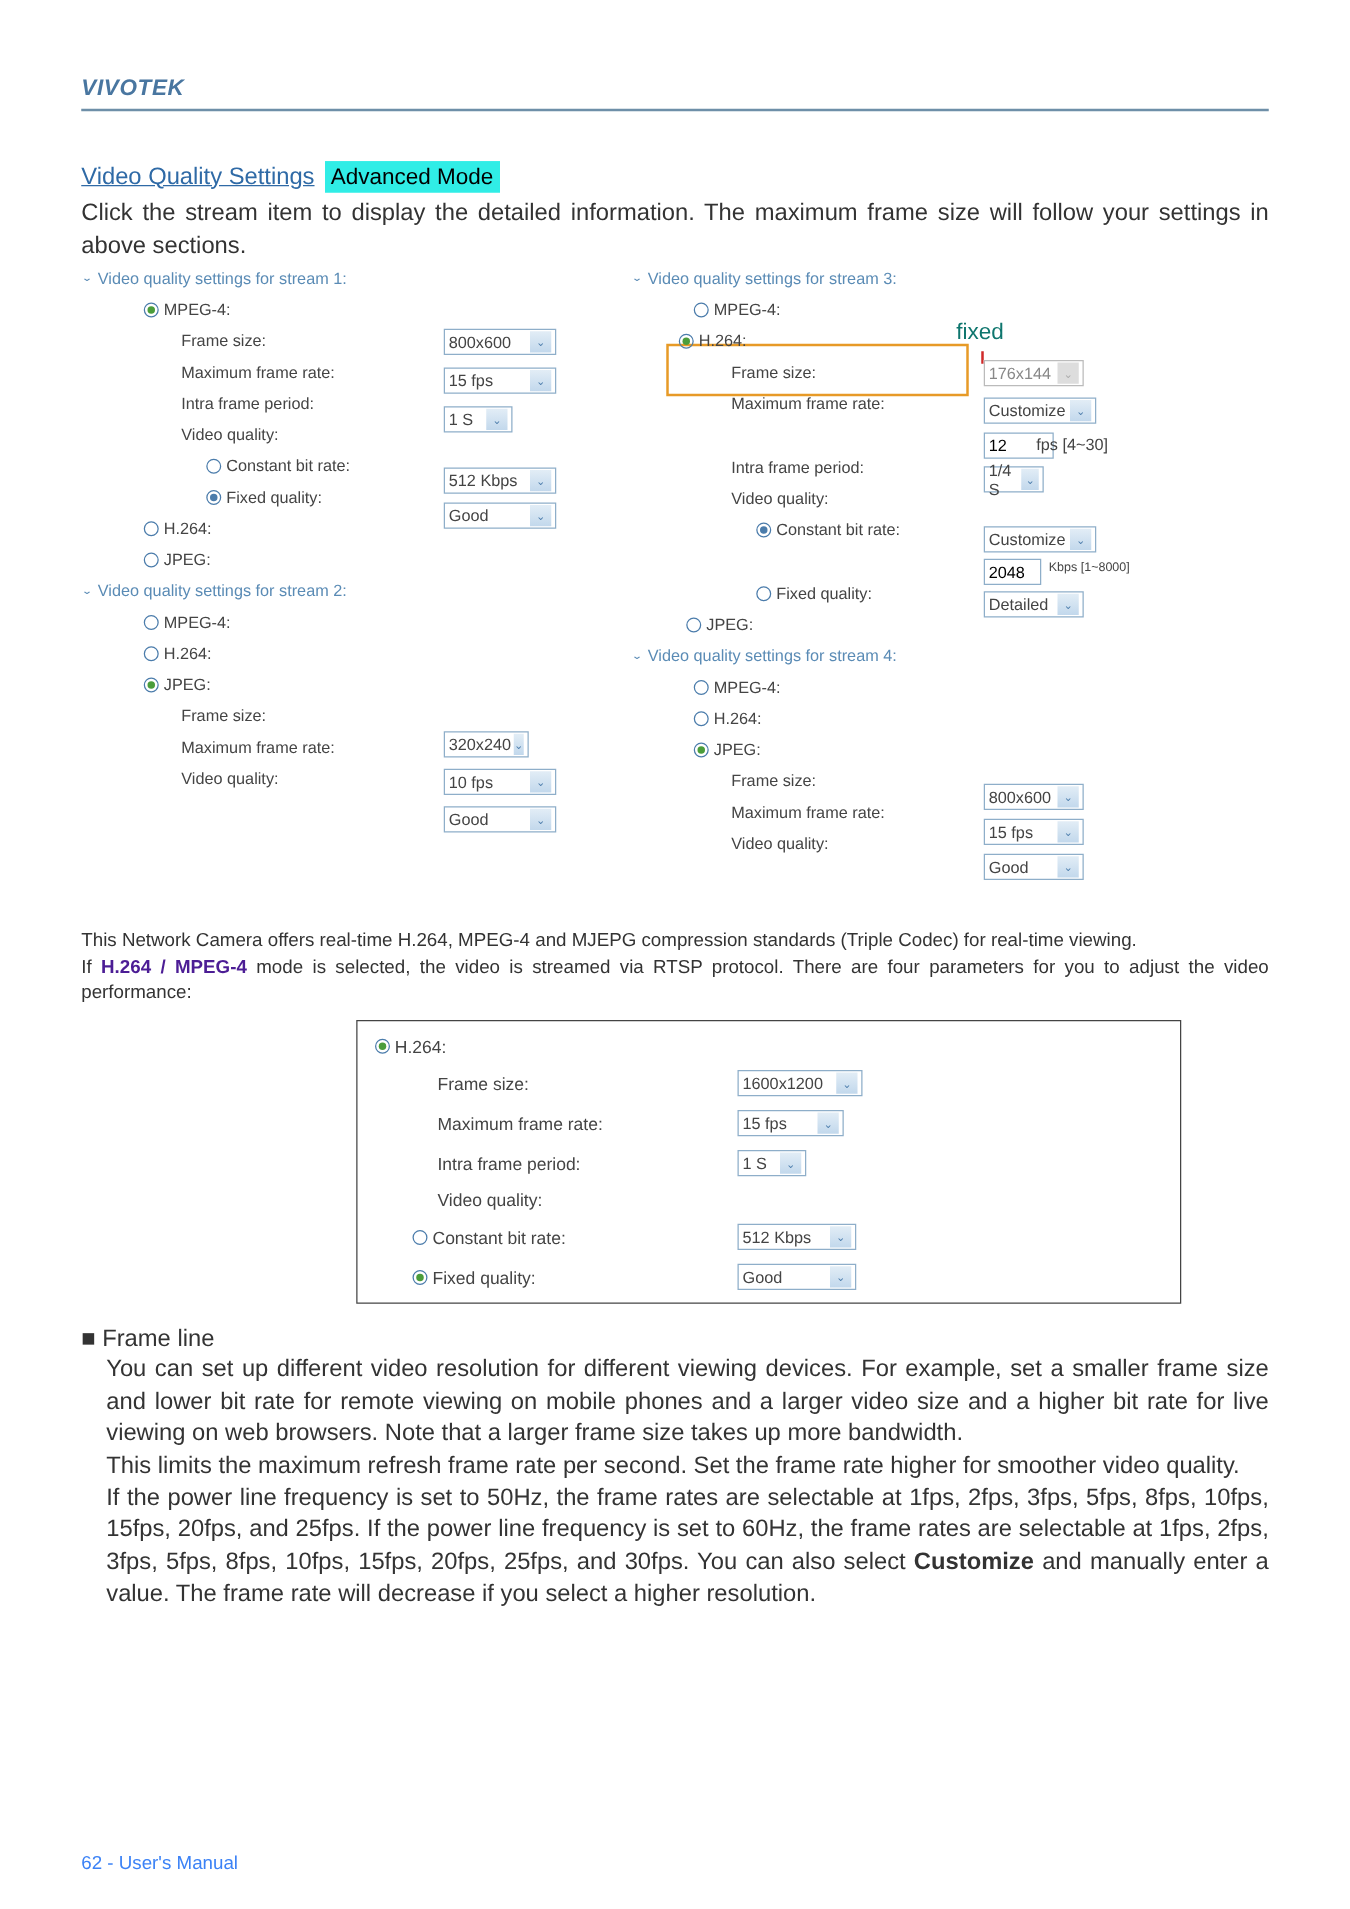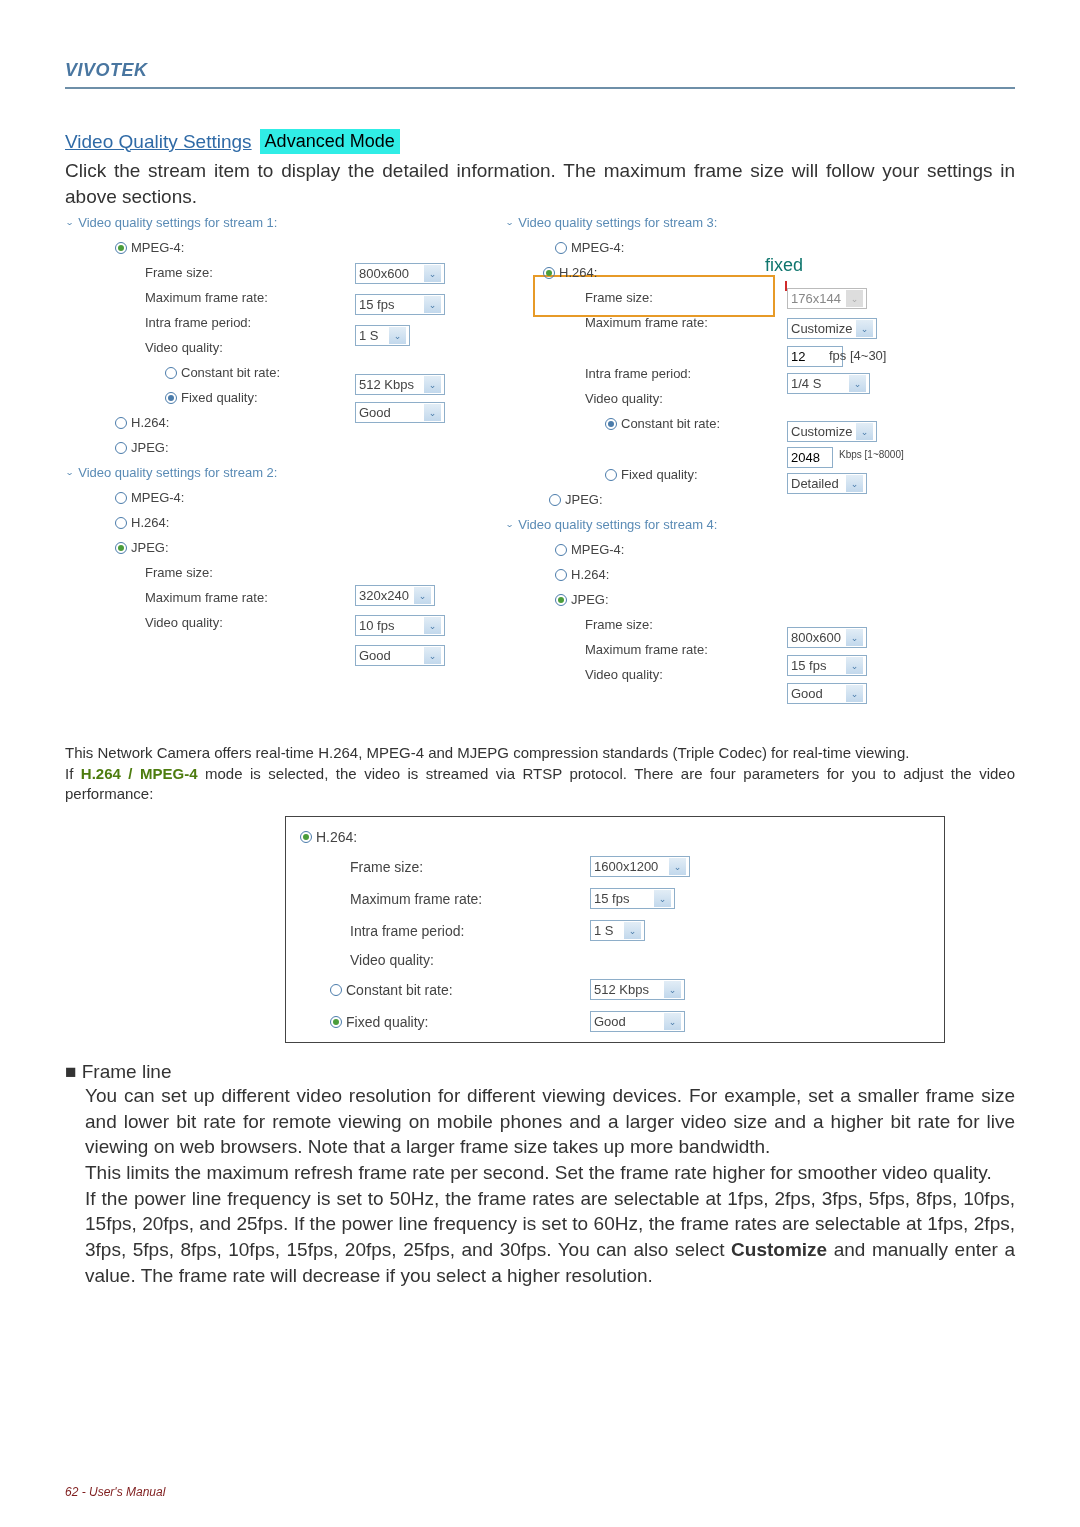--- a/index.html
+++ b/index.html
@@ -26,27 +26,27 @@
 .cbox { position: absolute; }
 select, .dropdown { height: 21px; font-size: 13px; border: 1px solid #8eaec9; background: #fff; box-sizing: border-box; padding: 1px 3px; }
 .dropdown { display: inline-flex; align-items: center; justify-content: space-between; }
 .dropdown-arrow { width: 17px; height: 17px; background: linear-gradient(#e2edf6, #c2d8ec); display: inline-flex; align-items: center; justify-content: center; font-size: 9px; color: #4b7cab; margin-left: 2px; }
 .dropdown-disabled { border: 1px solid #bbb; color: #888; }
 .textinput { height: 21px; border: 1px solid #8eaec9; font-size: 13px; padding: 1px 3px; box-sizing: border-box; }
 .callout-box { position: absolute; border: 2px solid #e79a27; }
 .callout-label { position: absolute; font-size: 18px; color: #0f766e; }
 .callout-line { position: absolute; background: #d02a2a; height: 2px; }
 .bodytext { font-size: 15px; line-height: 1.35; text-align: justify; margin-top: 18px; }
-.hl { color: #4d7c0f; font-weight: bold; }
+.hl { color: #4c1d95; font-weight: bold; }
 .inset-panel { border: 1px solid #444; width: 630px; margin: 12px auto 18px 220px; padding: 12px 14px 10px; font-size: 14px; color: #444; }
 .inset-row { display: flex; align-items: center; margin-bottom: 11px; }
 .inset-label { width: 240px; margin-left: 50px; }
 .bullet-title { font-size: 19px; margin-top: 14px; }
 .bullet-body { font-size: 19px; line-height: 1.35; text-align: justify; margin-left: 20px; }
-.footer { position: absolute; bottom: 28px; left: 65px; color: #7f1d1d; font-style: italic; font-size: 12px; }
+.footer { position: absolute; bottom: 28px; left: 65px; color: #3b82f6; font-size: 15px; }
 </style>
 </head>
 <body>
 
 <div class="page">
   <div class="header">
     <span class="brand">VIVOTEK</span>
   </div>
 
   <div class="content">
@@ -151,21 +151,21 @@
         <div class="field-row">
             <span class="field-label">Frame size:</span>
           </div>
         <div class="field-row">
             <span class="field-label">Maximum frame rate:</span>
           </div>
         <div class="field-row">
             <span class="field-label">Video quality:</span>
           </div>
 
-        <div class="cbox dropdown" style="left:290px;top:370px;width:80px;">
+        <div class="cbox dropdown" style="left:290px;top:370px;width:68px;">
             <span>320x240</span>
             <span class="dropdown-arrow">⌄</span>
           </div>
         <div class="cbox dropdown" style="left:290px;top:400px;width:90px;">
             <span>10 fps</span>
             <span class="dropdown-arrow">⌄</span>
           </div>
         <div class="cbox dropdown" style="left:290px;top:430px;width:90px;">
             <span>Good</span>
             <span class="dropdown-arrow">⌄</span>
@@ -221,21 +221,21 @@
         <div class="cbox dropdown dropdown-disabled" style="left:282px;top:73px;width:80px;">
             <span>176x144</span>
             <span class="dropdown-arrow" style="background:#ddd;color:#aaa;">⌄</span>
           </div>
         <div class="cbox dropdown" style="left:282px;top:103px;width:90px;">
             <span>Customize</span>
             <span class="dropdown-arrow">⌄</span>
           </div>
         <input class="cbox textinput" style="left: 282px; top: 131px; width: 56px;" value="12">
         <span class="cbox" style="left:324px;top:133px;font-size:13px;">fps [4~30]</span>
-        <div class="cbox dropdown" style="left:282px;top:158px;width:83px;">
+        <div class="cbox dropdown" style="left:282px;top:158px;width:48px;">
             <span>1/4 S</span>
             <span class="dropdown-arrow">⌄</span>
           </div>
         <div class="cbox dropdown" style="left:282px;top:206px;width:90px;">
             <span>Customize</span>
             <span class="dropdown-arrow">⌄</span>
           </div>
         <input class="cbox textinput" style="left: 282px; top: 232px; width: 46px;" value="2048">
         <span class="cbox" style="left:334px;top:234px;font-size:10px;text-align:right;">Kbps [1~8000]</span>
         <div class="cbox dropdown" style="left:282px;top:258px;width:80px;">

